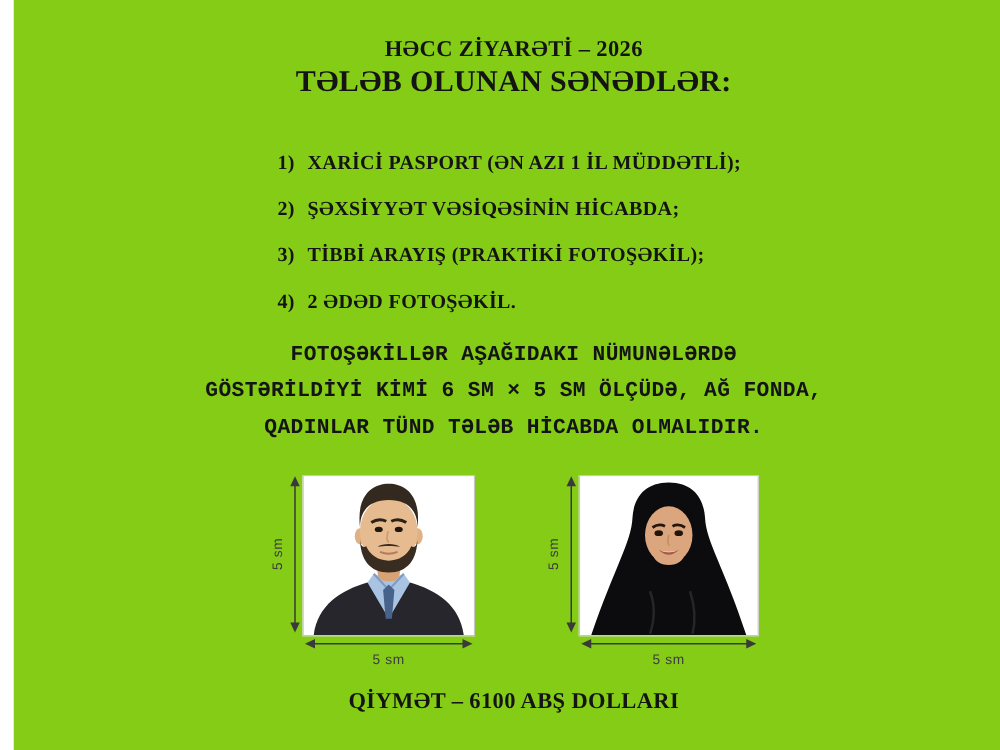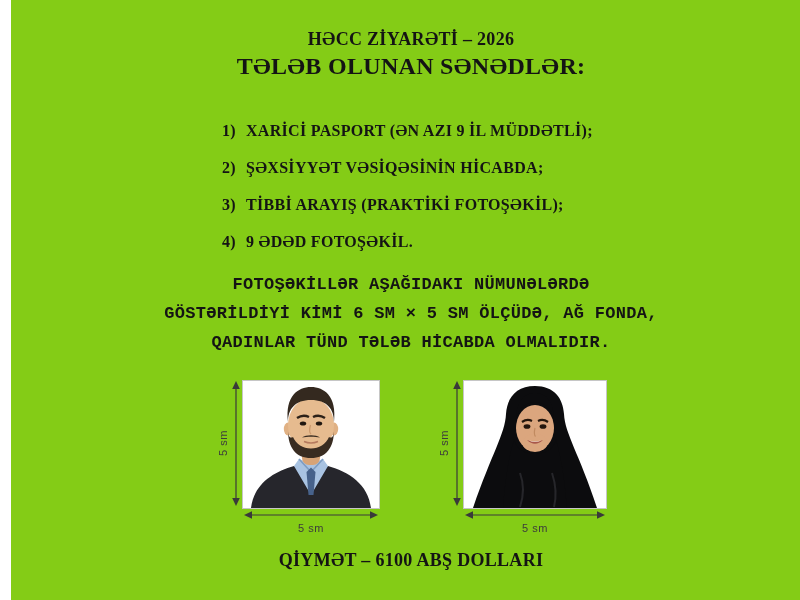--- a/index.html
+++ b/index.html
@@ -75,33 +75,33 @@
 <div class="page">
 
   <div class="header">
     <div class="title">HƏCC ZİYARƏTİ – 2026</div>
     <div class="subtitle">TƏLƏB OLUNAN SƏNƏDLƏR:</div>
   </div>
 
   <div class="req-list">
     <div class="req-item">
       <span class="req-num">1)</span>
-      <span class="req-text">XARİCİ PASPORT (ƏN AZI 9 İL MÜDDƏTLİ);</span>
+      <span class="req-text">XARİCİ PASPORT (ƏN AZI 1 İL MÜDDƏTLİ);</span>
     </div>
     <div class="req-item">
       <span class="req-num">2)</span>
       <span class="req-text">ŞƏXSİYYƏT VƏSİQƏSİNİN HİCABDA;</span>
     </div>
     <div class="req-item">
       <span class="req-num">3)</span>
       <span class="req-text">TİBBİ ARAYIŞ (PRAKTİKİ FOTOŞƏKİL);</span>
     </div>
     <div class="req-item">
       <span class="req-num">4)</span>
-      <span class="req-text">9 ƏDƏD FOTOŞƏKİL.</span>
+      <span class="req-text">2 ƏDƏD FOTOŞƏKİL.</span>
     </div>
   </div>
 
   <div class="notice">
     <div class="notice-line">FOTOŞƏKİLLƏR AŞAĞIDAKI NÜMUNƏLƏRDƏ</div>
     <div class="notice-line">GÖSTƏRİLDİYİ KİMİ 6 SM × 5 SM ÖLÇÜDƏ, AĞ FONDA,</div>
     <div class="notice-line">QADINLAR TÜND TƏLƏB HİCABDA OLMALIDIR.</div>
   </div>
 
   <div class="photos-row">

